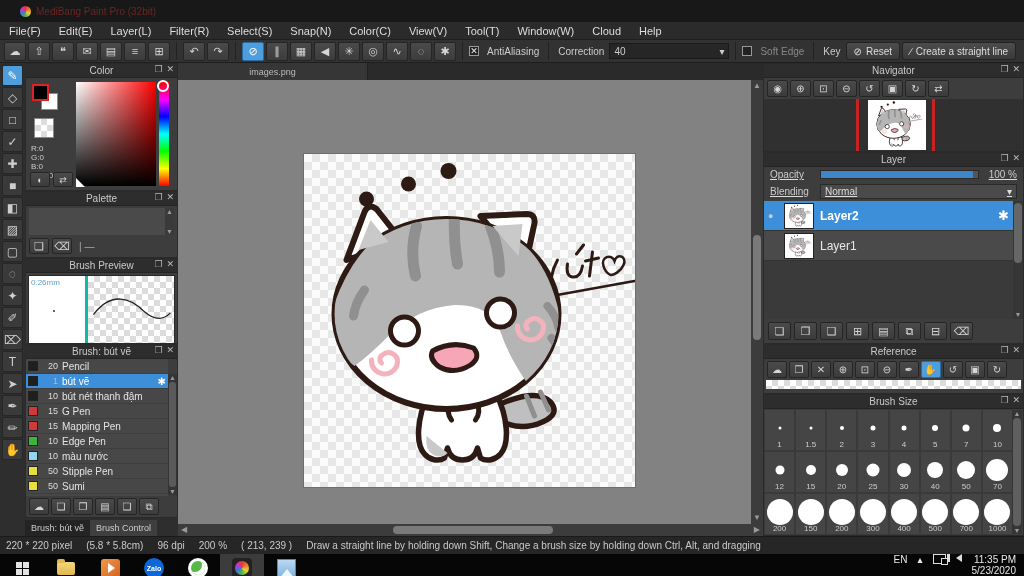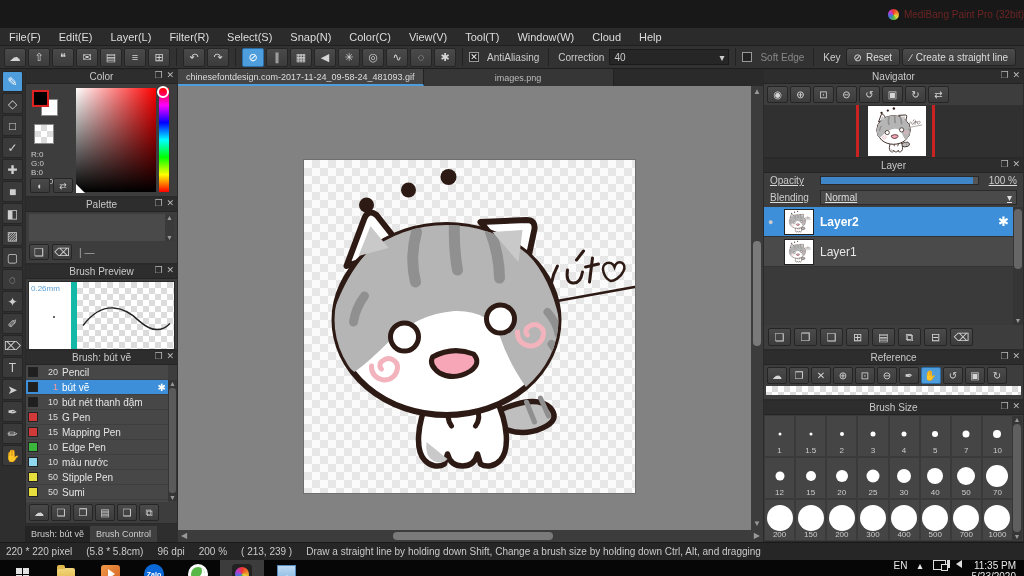--- a/index.html
+++ b/index.html
@@ -12,21 +12,21 @@
   .tbtn { width:22px; height:19px; background:linear-gradient(#4a4a4a,#3c3c3c); border:1px solid #252525; border-radius:2px;
           color:#d5d5d5; font-size:11px; display:flex; align-items:center; justify-content:center; flex:0 0 auto; cursor:default; }
   .tbtn.sel { background:#4e9ddc; color:#fff; border-color:#2a6ca5; }
   .sep { width:1px; height:18px; background:#222; margin:0 4px; flex:0 0 auto; }
   .ptitle { height:14px; background:#2d2d2d; display:flex; align-items:center; justify-content:center;
             font-size:10px; color:#c9c9c9; position:relative; border-bottom:1px solid #242424; flex:0 0 auto; }
   .ptitle .picons { position:absolute; right:3px; top:0; display:flex; gap:4px; font-size:9px; color:#bbb; }
   .panel { background:#3d3d3d; border:1px solid #2a2a2a; display:flex; flex-direction:column; overflow:hidden; }
 
   
-  #titlebar { height:28px; background:#181818; display:flex; align-items:center; padding-left:20px; gap:5px;justify-content:flex-end; }
+  #titlebar { height:22px; background:#181818; display:flex; align-items:center; padding-left:20px; gap:5px; }
   #app-icon { width:11px; height:11px; border-radius:50%; background:conic-gradient(#e33,#ec7a2a,#e8d43a,#4db54d,#3a7ad6,#b83ad6,#e33); }
   #titlebar .ttl { color:#6d2424; font-size:10px; }
   #menubar { height:18px; background:#2b2b2b; display:flex; align-items:center; border-bottom:1px solid #1f1f1f; }
   .menu-item { padding:0 9px; color:#ddd; font-size:11px; }
   #toolbar { height:23px; background:#323232; display:flex; align-items:center; padding:0 4px; gap:2px; border-bottom:1px solid #1e1e1e; }
   #toolbar .lbl { font-size:10px; color:#ccc; margin:0 3px; }
   #toolbar .lbl.dim { color:#888; }
   .chk { width:10px; height:10px; border:1px solid #999; background:#222; display:inline-flex; align-items:center; justify-content:center; font-size:9px; color:#eee; margin-right:3px; }
   #correction-select { width:120px; height:16px; background:#262626; border:1px solid #1a1a1a; color:#ccc; font-size:10px;
                        display:flex; align-items:center; justify-content:space-between; padding:0 4px; }
@@ -62,21 +62,21 @@
   #palette-panel { height:67px; }
   #palette-list { height:28px; background:#4a4a4a; margin:2px 3px 0 3px; position:relative; }
   #palette-scroll { position:absolute; right:0; top:0; width:9px; height:100%; background:#3a3a3a; color:#999; font-size:7px;
                     display:flex; flex-direction:column; justify-content:space-between; align-items:center; }
   #palette-btns { display:flex; align-items:center; gap:3px; padding:3px; }
   #palette-btns .tbtn { width:20px; height:16px; }
 
   
   #brushprev-panel { height:86px; }
   #brushprev-body { flex:1; display:flex; margin:2px; border:1px solid #2a2a2a; }
-  #bp-left { width:48px; background:#fff; position:relative; border-right:6px solid #14b8a6; }
+  #bp-left { width:59px; background:#fff; position:relative; border-right:3px solid #14b8a6; }
   #bp-size { position:absolute; left:2px; top:2px; color:#5d9fd3; font-size:8px; }
   #bp-dot { position:absolute; left:24px; top:34px; width:2px; height:2px; background:#333; border-radius:50%; }
   #bp-right { flex:1; }
 
   
   #brush-panel { height:174px; }
   #brush-list { flex:1; background:#474747; overflow:hidden; position:relative; margin-right:9px; }
   .brush-row { height:15px; display:flex; align-items:center; gap:4px; padding:0 2px; border-bottom:1px solid #3e3e3e; }
   .brush-row.sel { background:#3d8fd9; }
   .brush-row .sw { width:10px; height:10px; border:1px solid #222; flex:0 0 auto; }
@@ -486,21 +486,20 @@
     </div>
 
     <div id="brush-tabs">
         <div class="btab on">Brush: bút vẽ</div>
         <div class="btab off">Brush Control</div>
       </div>
   </div>
 
   <div id="canvasarea">
     <div id="doctabs">
-        <div class="dtab active">chinesefontdesign.com-2017-11-24_09-58-24_481093.gif</div>
         <div class="dtab inactive">images.png</div>
       </div>
     <div id="viewport">
       <div id="canvas-image" class="checker16">
         <svg viewBox="0 0 330 333" width="331" height="333">
             <use href="#cat-art"></use>
           </svg>
       </div>
     </div>
     <div id="vscroll">

